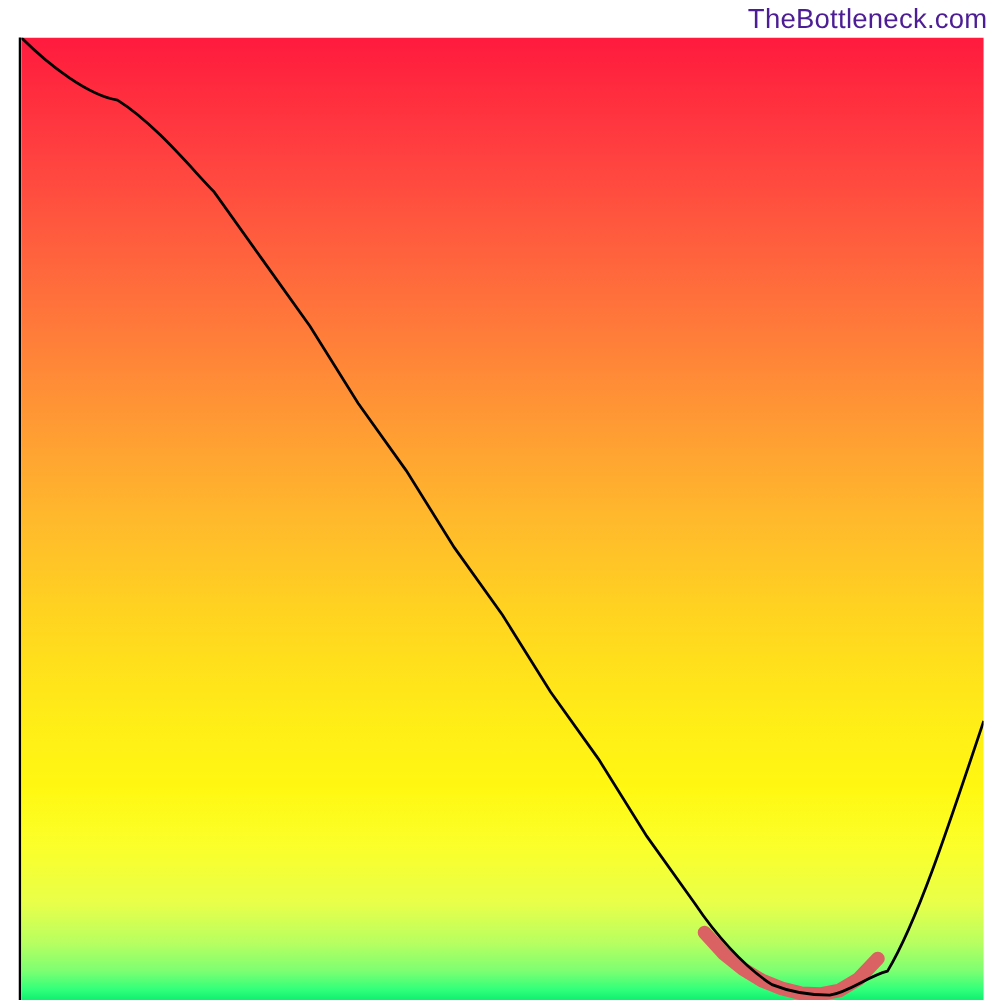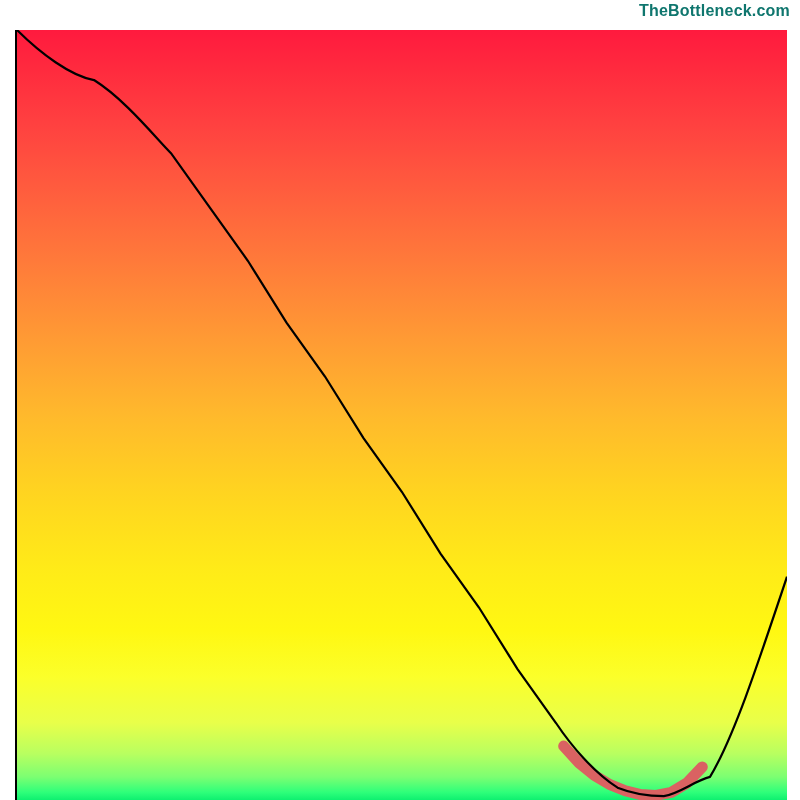--- a/index.html
+++ b/index.html
@@ -12,23 +12,23 @@
   }
   .canvas {
     position: relative;
     width: 800px;
     height: 800px;
   }
   .watermark {
     position: absolute;
     top: 2px;
     right: 10px;
-    font-size: 16px;
-    font-weight: 700;
-    color: #0f766e;
+    font-size: 22px;
+    font-weight: 400;
+    color: #4c1d95;
     letter-spacing: 0.2px;
   }
   .plot-area {
     position: absolute;
     left: 15px;
     top: 30px;
     width: 770px;
     height: 770px;
     border-left: 2px solid #000;
     border-bottom: 2px solid #000;

